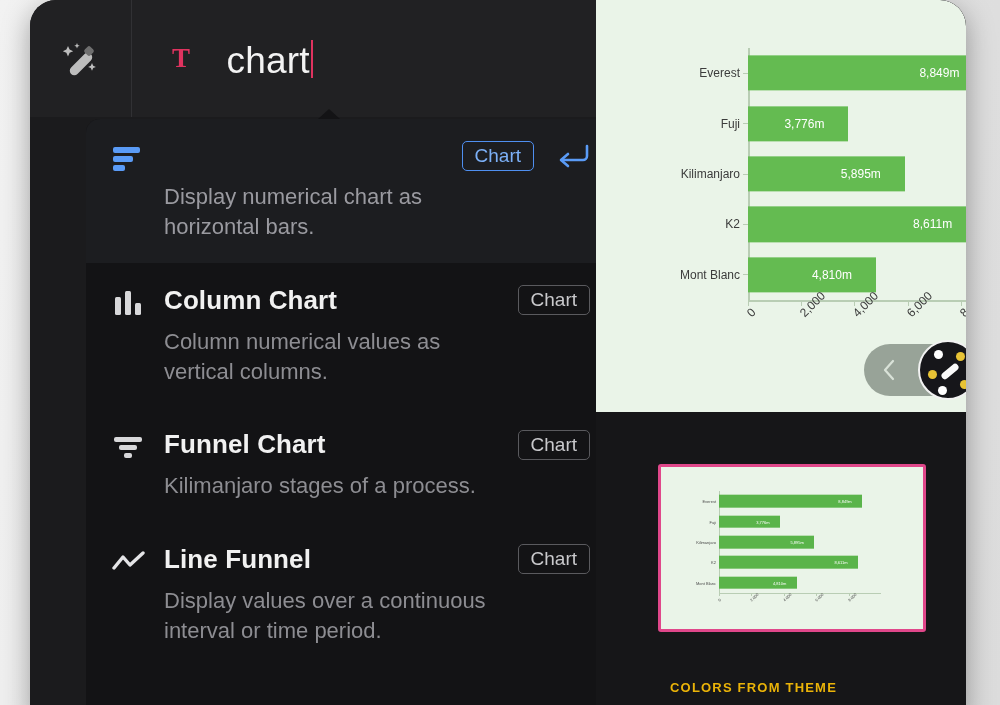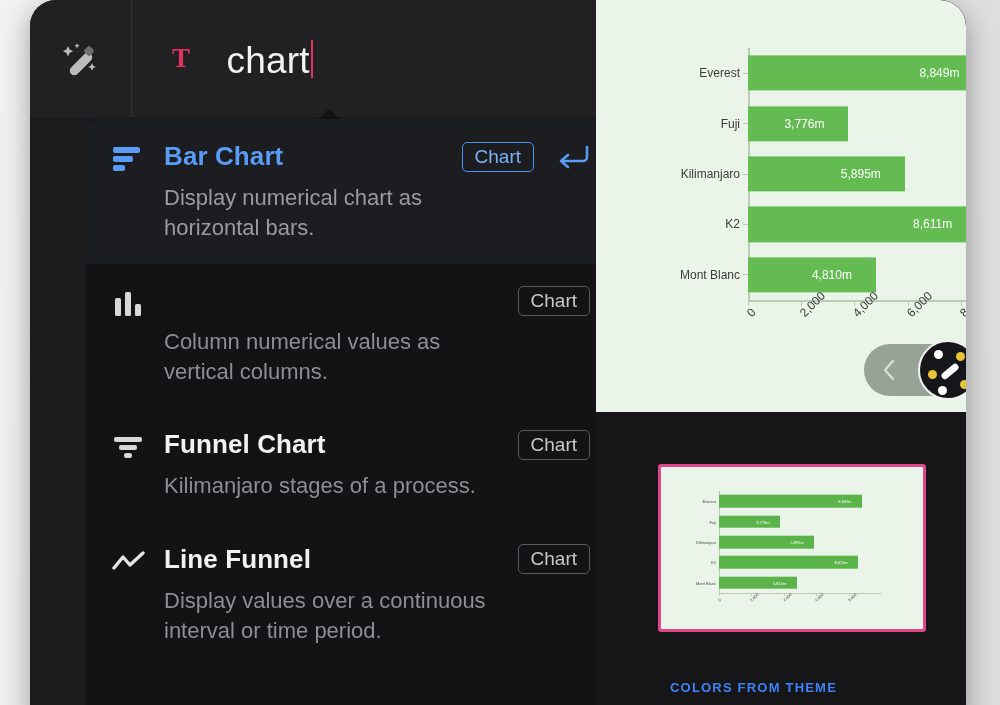--- a/index.html
+++ b/index.html
@@ -236,21 +236,21 @@
   .t-axis-h { position: absolute; height: 1px; background: #b9cdb4; }
   .t-tick { position: absolute; width: 1px; height: 3px; background: #b9cdb4; }
   .t-tlabel {
     position: absolute; font-size: 4px; color: #4a4a4a;
     transform-origin: left top; transform: rotate(-45deg);
     white-space: nowrap;
   }
   .theme-caption {
     position: absolute;
     left: 74px; top: 268px;
-    color: #3b82f6;
+    color: #eab308;
     font-size: 13px; font-weight: 700;
     letter-spacing: 1.2px;
   }
 </style>
 </head>
 <body>
 
 <div id="root">
 
   <div class="app-window">
@@ -280,21 +280,20 @@
       <div class="result-item selected">
         <div class="ri-icon">
           <svg width="34" height="28" viewBox="0 0 34 28">
             <rect x="1" y="2" width="27" height="6" rx="2" fill="#5a9bf6"></rect>
             <rect x="1" y="11" width="20" height="6" rx="2" fill="#5a9bf6"></rect>
             <rect x="1" y="20" width="12" height="6" rx="2" fill="#5a9bf6"></rect>
           </svg>
         </div>
         <div class="ri-body">
           <div class="ri-head">
-            <span class="ri-title">Bar Chart</span>
             <span class="ri-badge">Chart</span>
             <span class="ri-enter">
               <svg width="34" height="26" viewBox="0 0 34 26">
                 <path d="M31 3 v10 a4 4 0 0 1 -4 4 H6" stroke="#5a9bf6" stroke-width="2.6" fill="none" stroke-linecap="round"></path>
                 <path d="M12 11 L5 17 l7 6" stroke="#5a9bf6" stroke-width="2.6" fill="none" stroke-linecap="round" stroke-linejoin="round"></path>
               </svg>
             </span>
           </div>
           <div class="ri-desc">Display numerical chart as horizontal bars.</div>
         </div>
@@ -303,20 +302,21 @@
       <div class="result-item">
         <div class="ri-icon">
           <svg width="34" height="28" viewBox="0 0 34 28">
             <rect x="3" y="8" width="6" height="18" rx="1.5" fill="#d8d8da"></rect>
             <rect x="13" y="2" width="6" height="24" rx="1.5" fill="#d8d8da"></rect>
             <rect x="23" y="14" width="6" height="12" rx="1.5" fill="#d8d8da"></rect>
           </svg>
         </div>
         <div class="ri-body">
           <div class="ri-head">
+            <span class="ri-title">Column Chart</span>
             <span class="ri-badge">Chart</span>
           </div>
           <div class="ri-desc">Column numerical values as vertical columns.</div>
         </div>
       </div>
 
       <div class="result-item">
         <div class="ri-icon">
           <svg width="34" height="28" viewBox="0 0 34 28">
             <rect x="2" y="4" width="28" height="5" rx="2" fill="#d8d8da"></rect>

